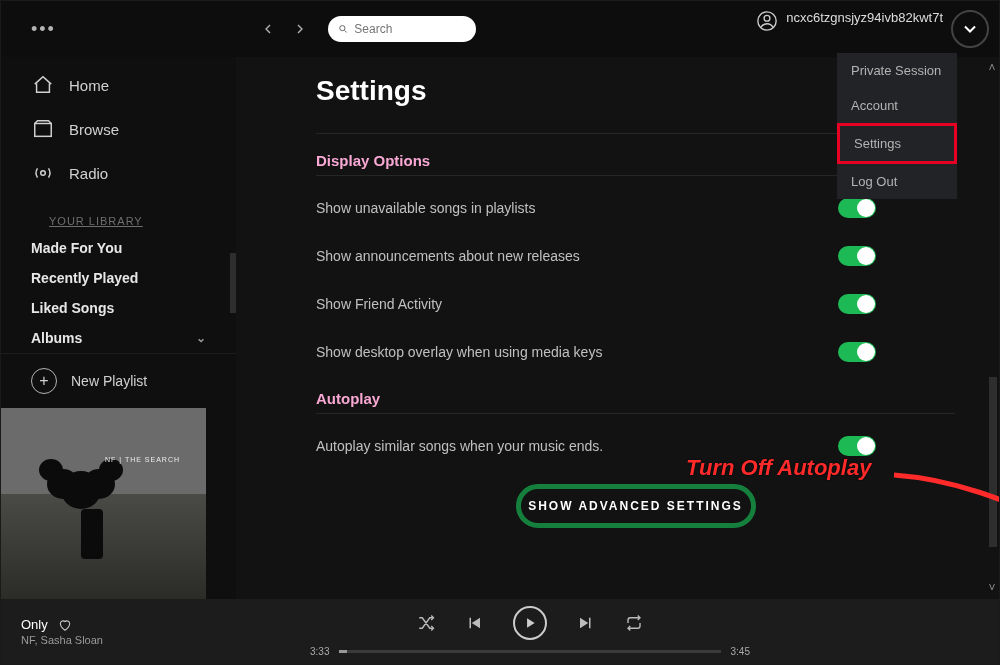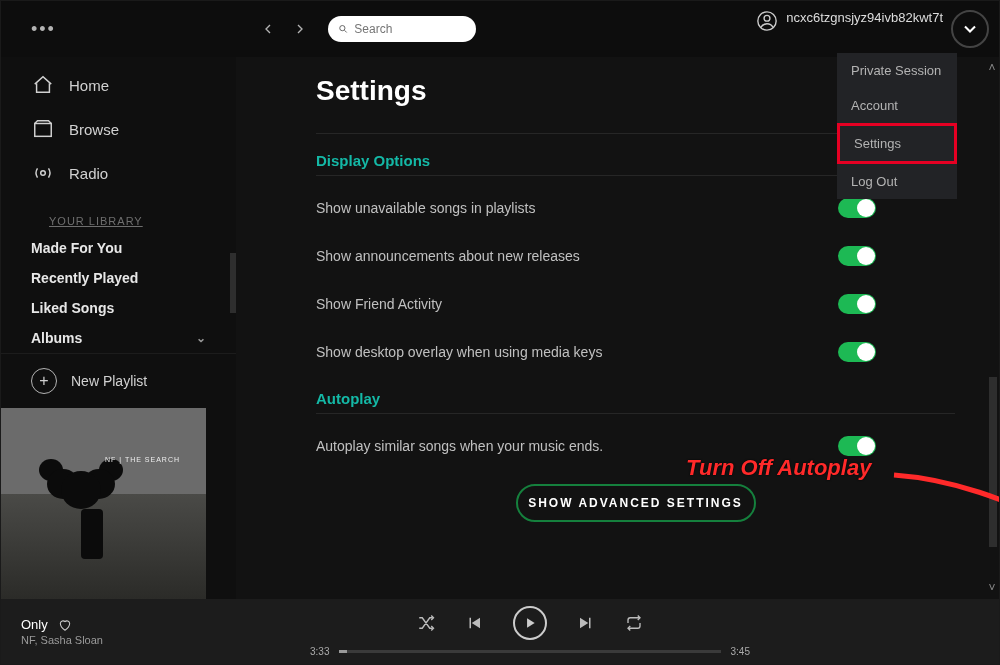--- a/index.html
+++ b/index.html
@@ -38,27 +38,27 @@
      position:relative;overflow:hidden;}
   .artimg::after{content:"";position:absolute;left:80px;bottom:40px;width:22px;height:50px;background:#0b0b0b;border-radius:4px;}
   .artimg::before{content:"";position:absolute;left:60px;bottom:90px;width:40px;height:38px;border-radius:50%;background:#0b0b0b;box-shadow:-18px -6px 0 -4px #0b0b0b,18px -6px 0 -4px #0b0b0b,-30px -20px 0 -8px #0b0b0b,30px -20px 0 -8px #0b0b0b;}
   .arttag{position:absolute;right:26px;top:48px;font-size:7px;letter-spacing:1px;color:#eee;}
   
   .main{position:absolute;left:235px;right:0;top:56px;bottom:65px;background:#121212;overflow:hidden;}
   .main-inner{padding:10px 44px 0 80px;}
   .page-title{color:#fff;font-size:28px;font-weight:bold;margin:8px 0 26px;}
   .hr{height:1px;background:#262626;margin:0 0 18px 0;}
   .opt-txt{color:#c7c7c7;font-size:14px;margin-bottom:30px;}
-  .sect-h{color:#14b8a6;font-size:15px;font-weight:bold;margin-bottom:6px;}
+  .sect-h{color:#f9a8d4;font-size:15px;font-weight:bold;margin-bottom:6px;}
   .sect-hr{height:1px;background:#262626;margin-bottom:22px;}
   .optrow{display:flex;justify-content:space-between;align-items:center;margin-bottom:28px;max-width:560px;}
   .optrow .lbl{color:#c0c0c0;font-size:14px;}
   .toggle{width:38px;height:20px;background:#1db954;border-radius:10px;position:relative;cursor:pointer;}
   .toggle .knob{position:absolute;right:1px;top:1px;width:18px;height:18px;background:#fff;border-radius:50%;}
-  .advbtn{display:block;margin:22px auto 0;width:240px;text-align:center;color:#fff;border:2px solid #15803d;border-radius:22px;padding:10px 0;font-size:12px;font-weight:bold;letter-spacing:2px;cursor:pointer;}
+  .advbtn{display:block;margin:22px auto 0;width:240px;text-align:center;color:#fff;border:5px solid #15803d;border-radius:22px;padding:10px 0;font-size:12px;font-weight:bold;letter-spacing:2px;cursor:pointer;}
   .annot{position:absolute;left:450px;top:398px;color:#ff2a2a;font-size:22px;font-weight:bold;font-style:italic;z-index:3;text-shadow:0 0 2px #000;}
   .arrow{position:absolute;left:654px;top:412px;width:190px;height:76px;z-index:2;}
   .vscroll{position:absolute;right:2px;top:320px;width:8px;height:170px;background:#2e2e2e;}
   .vchev{position:absolute;right:2px;color:#888;font-size:12px;width:10px;text-align:center;}
   
   .nowbar{position:absolute;left:0;right:0;bottom:0;height:65px;background:#1c1c1c;color:#ccc;display:flex;align-items:center;padding:0 20px;}
   .npleft{display:flex;flex-direction:column;gap:2px;min-width:200px;}
   .nptitle{display:flex;align-items:center;gap:10px;color:#fff;font-size:13px;}
   .heart{width:14px;height:14px;}
   .npartist{color:#9a9a9a;font-size:11px;}

